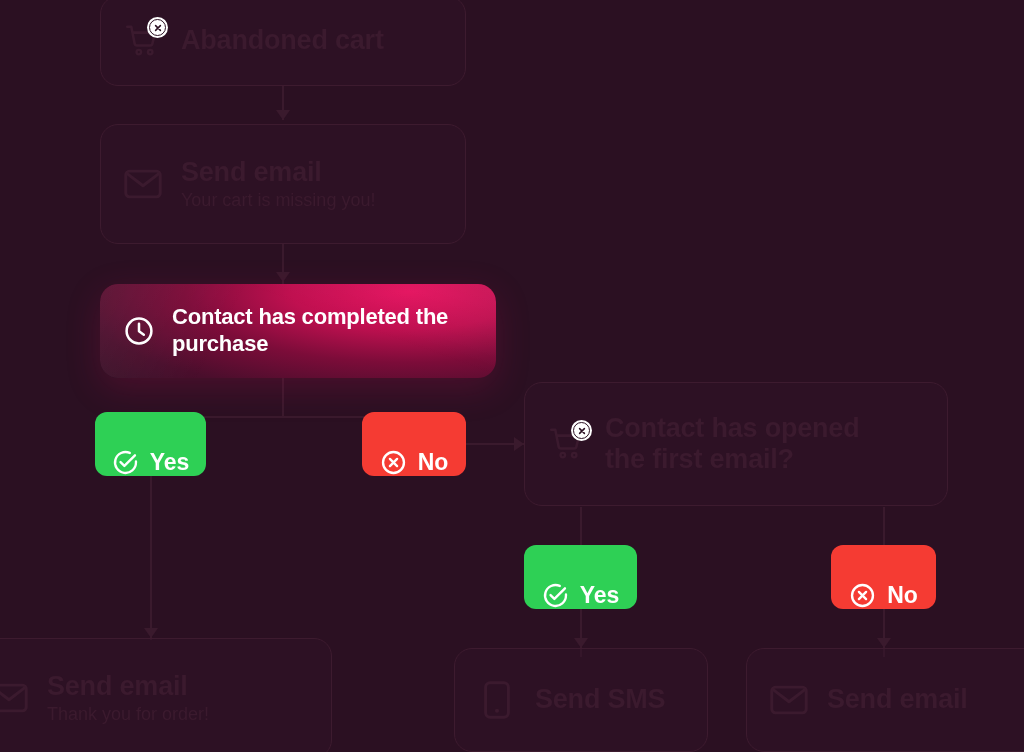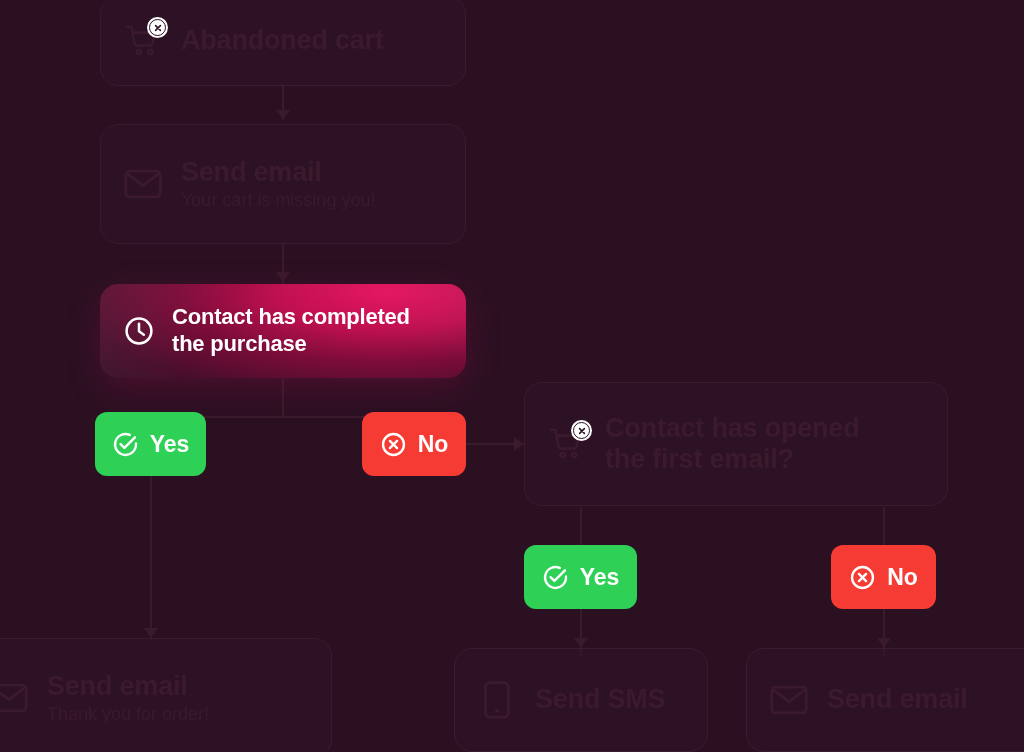--- a/index.html
+++ b/index.html
@@ -159,21 +159,21 @@
     z-index: 2;
   }
   .node.active .icon-wrap { z-index: 2; }
 
   
   .pill {
     position: absolute;
     box-sizing: border-box;
     border-radius: 12px;
     display: flex;
-    align-items: center;
+    align-items: flex-end;
     justify-content: center;
     gap: 11px;
     font-size: 23px;
     font-weight: 700;
     color: #ffffff;
     z-index: 5;
   }
   .pill.yes { background: #2ed055; }
   .pill.no  { background: #f53b33; }
   .pill svg { display: block; }
@@ -233,21 +233,21 @@
         <rect x="1.2" y="1.2" width="23.6" height="17.6" rx="2.6" stroke="currentColor" stroke-width="2"></rect>
         <path d="M2.6 3.2 13 11.2 23.4 3.2" stroke="currentColor" stroke-width="2" stroke-linecap="round" stroke-linejoin="round"></path>
       </svg>
     </span>
     <span class="texts">
       <span class="title">Send email</span>
       <span class="subtitle">Your cart is missing you!</span>
     </span>
   </div>
 
-  <div class="node active" style="left:100px; top:284px; width:366px; height:94px;">
+  <div class="node active" style="left:100px; top:284px; width:396px; height:94px;">
     <span class="icon-wrap" style="width:34px;height:34px;">
       <svg width="32" height="32" viewBox="0 0 24 24" fill="none" style="color:#ffffff;display:block;">
         <circle cx="12" cy="12" r="9.3" stroke="currentColor" stroke-width="1.9"></circle>
         <path d="M12 6.6V12.2l3.6 2.6" stroke="currentColor" stroke-width="1.9" stroke-linecap="round" stroke-linejoin="round"></path>
       </svg>
     </span>
     <span class="texts">
       <span class="title">Contact has completed the purchase</span>
     </span>
   </div>

